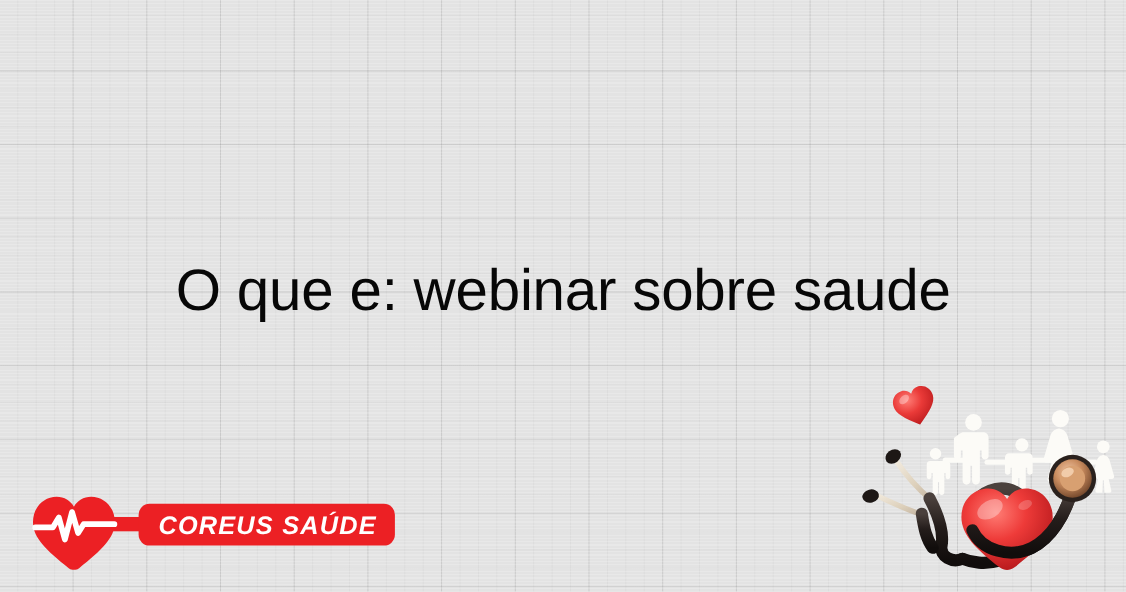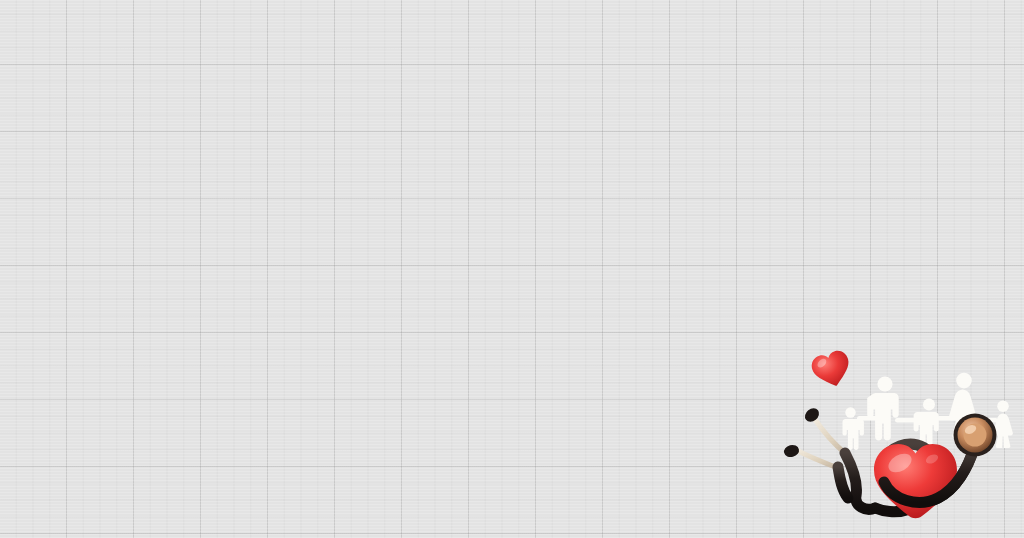--- a/index.html
+++ b/index.html
@@ -126,21 +126,39 @@
   .illus svg { display:block; }
 </style>
 </head>
 <body>
 
 <div id="slide">
 
   <div class="grid-bg"></div>
   <div class="grid-noise"></div>
 
-
+  <div class="title-wrap">
+    <span class="slide-title">O que e: webinar sobre saude</span>
+  </div>
+
+  <div class="brand">
+
+    <div class="brand-connector"></div>
+
+    <div class="brand-heart">
+      <svg viewBox="0 0 100 70" width="100" height="70" aria-hidden="true">
+        <path d="M34.5 68.5 C 14 52 2 41 2 26.5 C 2 13.5 11.5 3.5 23.5 3.5 C 30.5 3.5 36.2 7.2 39.2 12.6 C 42.2 7.2 47.9 3.5 54.9 3.5 C 66.9 3.5 76.4 13.5 76.4 26.5 C 76.4 41 64.4 52 43.9 68.5 C 41.0 70.9 37.4 70.9 34.5 68.5 Z" fill="#ec2024"></path>
+        <path d="M4 31.5 L 20 31.5 L 25.5 22.5 L 31 42.5 L 37.5 17.5 L 43 36.5 L 48 28.5 L 76 28.5" fill="none" stroke="#ffffff" stroke-width="5.2" stroke-linejoin="round" stroke-linecap="round"></path>
+      </svg>
+    </div>
+
+    <div class="brand-pill">
+      <span class="brand-pill-text">COREUS SAÚDE</span>
+    </div>
+  </div>
 
   <div class="illus">
     <svg viewBox="0 0 246 190" width="246" height="190" aria-hidden="true">
       <defs>
         <radialGradient id="gHeartBig" cx="38%" cy="30%" r="78%">
           <stop offset="0%" stop-color="#ff7c74"></stop>
           <stop offset="42%" stop-color="#ee3b39"></stop>
           <stop offset="100%" stop-color="#b01418"></stop>
         </radialGradient>
         <radialGradient id="gHeartSm" cx="36%" cy="28%" r="80%">

